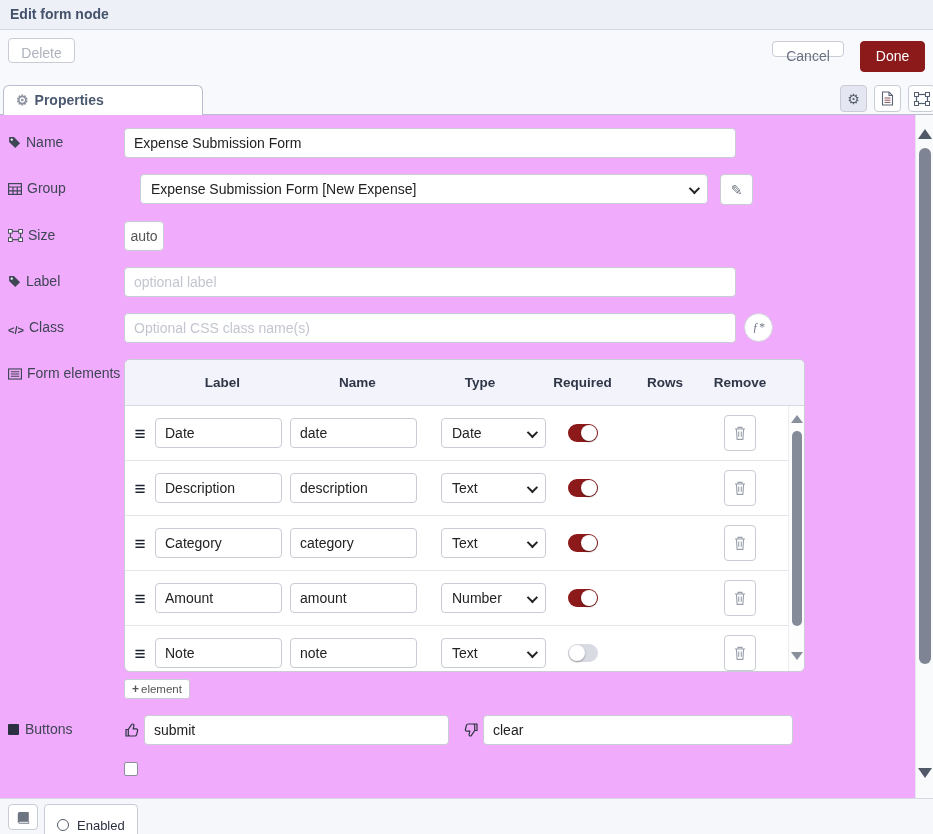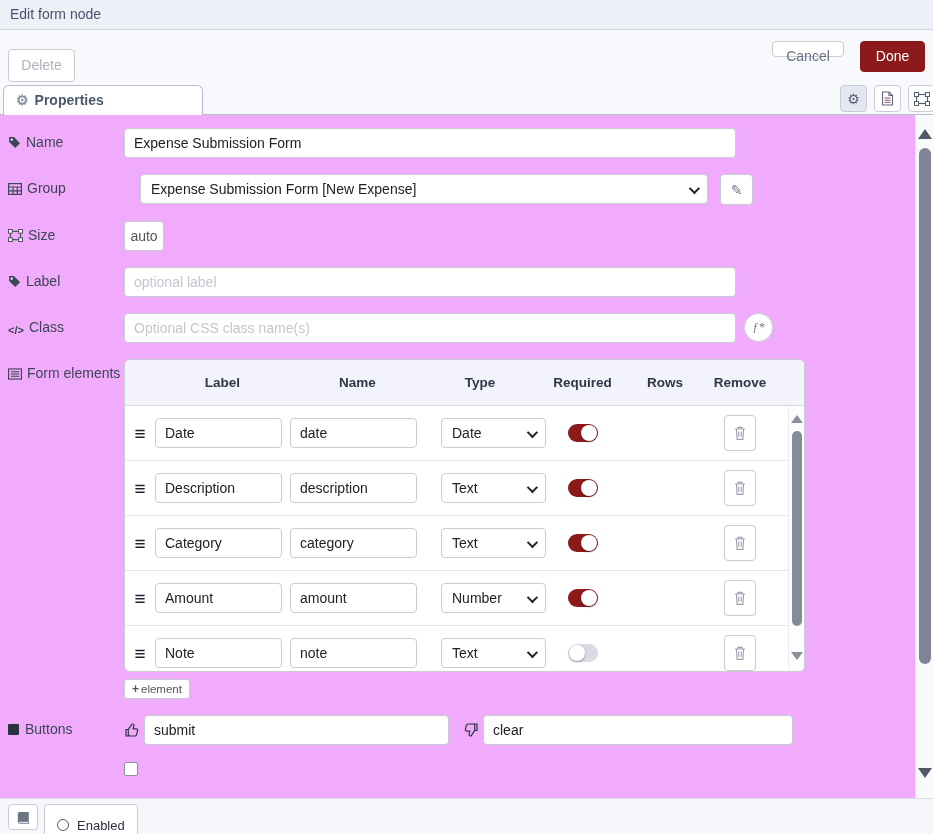--- a/index.html
+++ b/index.html
@@ -9,31 +9,31 @@
     font-size: 14px;
     background: #fff;
     color: #333;
     position: relative;
   }
 
   
   .dialog-header {
     position: absolute; top:0; left:0; width:933px; height:30px;
     background:#eef0f7; border-bottom:1px solid #d4d6e2;
-    line-height:29px; padding:0 10px; font-weight:normal; color:#44536b;
+    line-height:29px; padding:0 10px; font-weight:bold; color:#44536b;
   }
   .chrome {
     position: absolute; top:30px; left:0; width:933px; height:85px;
     background:#f8f9fc; border-bottom:1px solid #b9bece;
   }
   .btn {
     display:inline-block; border:1px solid #c9ccd4; border-radius:4px;
     background:#fff; font-size:14px; text-align:center; cursor:pointer;
   }
-  #delete-btn { position:absolute; left:8px; top:19px; width:67px; height:33px; line-height:29px; color:#aeb3bd; }
+  #delete-btn { position:absolute; left:8px; top:8px; width:67px; height:25px; line-height:29px; color:#aeb3bd; }
   #cancel-btn { position:absolute; left:772px; top:11px; width:72px; height:16px; line-height:29px; color:#697080; }
   #done-btn   { position:absolute; left:860px; top:11px; width:65px; height:31px; line-height:29px;
                 background:#8c1a1a; border-color:#8c1a1a; color:#fff; }
 
   .properties-tab {
     position:absolute; left:3px; top:55px; width:200px; height:31px;
     background:#fff; border:1px solid #b9bece; border-bottom:1px solid #fff;
     border-radius:6px 6px 0 0; line-height:29px; padding-left:12px;
     font-weight:bold; color:#4b5970;
   }

